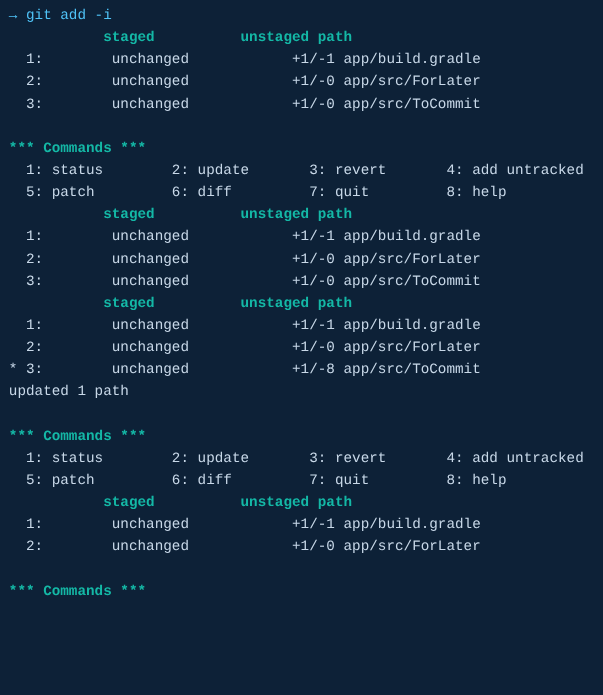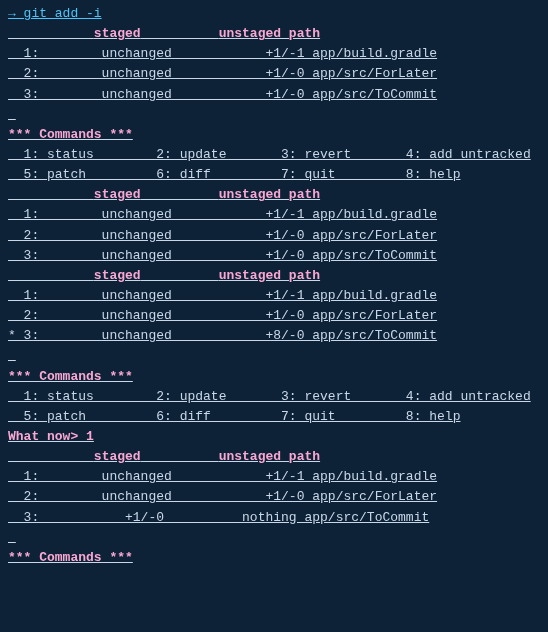--- a/index.html
+++ b/index.html
@@ -17,25 +17,24 @@
       padding: 4px 8px;
       overflow: hidden;
     }
     .terminal {
       width: 100%;
       height: 100%;
     }
     .line {
       line-height: 1.55;
       white-space: pre;
-      text-decoration: underline;
     }
     .bold {
       font-weight: bold;
-      color: #f9a8d4;
+      color: #14b8a6;
     }
     .prompt-line {
       color: #4fc3f7;
     }
   </style>
 </head>
 <body>
 
 <div class="terminal">
 
@@ -52,29 +51,28 @@
   <div class="line">  5: patch         6: diff         7: quit         8: help</div>
 
   <div class="line">           <span class="bold">staged</span>          <span class="bold">unstaged path</span></div>
   <div class="line">  1:        unchanged            +1/-1 app/build.gradle</div>
   <div class="line">  2:        unchanged            +1/-0 app/src/ForLater</div>
   <div class="line">  3:        unchanged            +1/-0 app/src/ToCommit</div>
 
   <div class="line">           <span class="bold">staged</span>          <span class="bold">unstaged path</span></div>
   <div class="line">  1:        unchanged            +1/-1 app/build.gradle</div>
   <div class="line">  2:        unchanged            +1/-0 app/src/ForLater</div>
-  <div class="line">* 3:        unchanged            +8/-0 app/src/ToCommit</div>
+  <div class="line">* 3:        unchanged            +1/-8 app/src/ToCommit</div>
+  <div class="line">updated 1 path</div>
 
   <div class="line"> </div>
   <div class="line"><span class="bold">*** Commands ***</span></div>
   <div class="line">  1: status        2: update       3: revert       4: add untracked</div>
   <div class="line">  5: patch         6: diff         7: quit         8: help</div>
-  <div class="line"><span class="bold">What now&gt; 1</span></div>
 
   <div class="line">           <span class="bold">staged</span>          <span class="bold">unstaged path</span></div>
   <div class="line">  1:        unchanged            +1/-1 app/build.gradle</div>
   <div class="line">  2:        unchanged            +1/-0 app/src/ForLater</div>
-  <div class="line">  3:           +1/-0          nothing app/src/ToCommit</div>
 
   <div class="line"> </div>
   <div class="line"><span class="bold">*** Commands ***</span></div>
 
 </div>
 
 </body></html>

